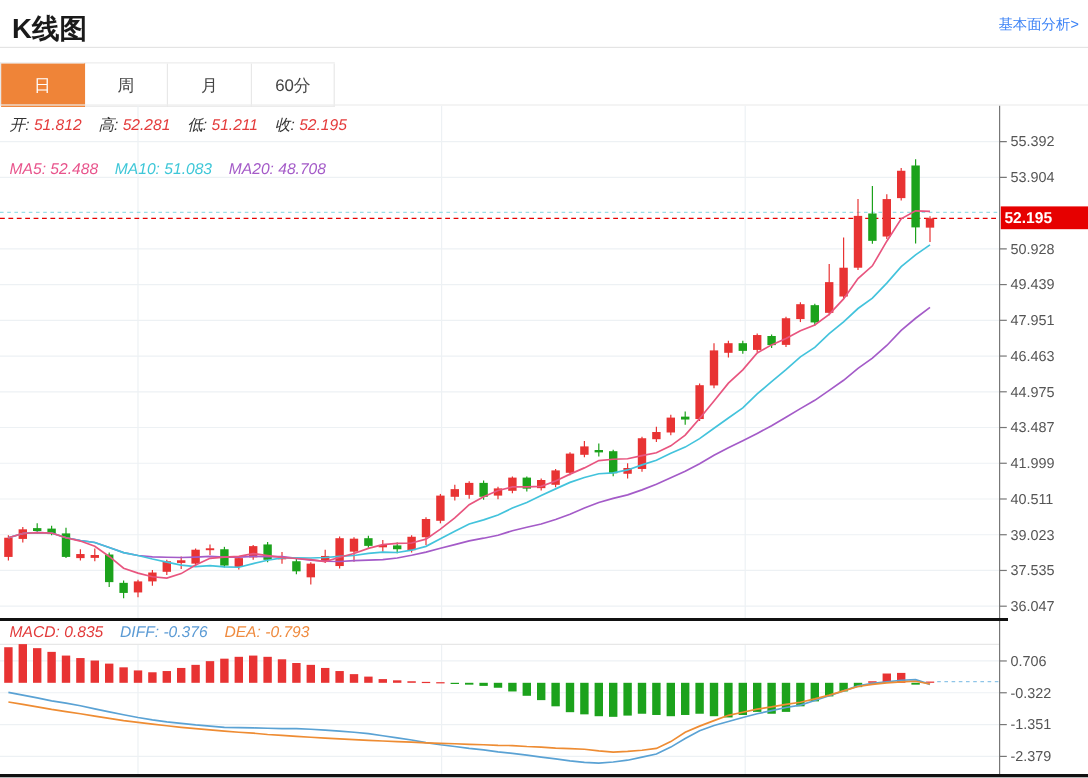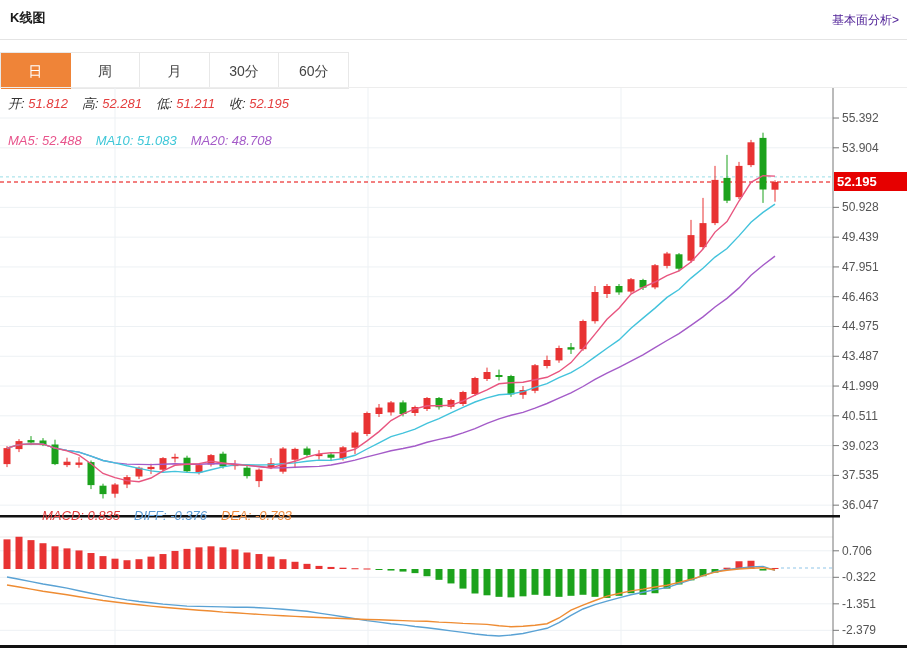--- a/index.html
+++ b/index.html
@@ -1,48 +1,47 @@
 <!DOCTYPE html>
 <html><head>
 <meta charset="utf-8">
 <style>
   html,body{margin:0;padding:0;background:#fff;}
   body{width:907px;height:648px;overflow:hidden;font-family:"Liberation Sans","DejaVu Sans",sans-serif;}
   .page{position:relative;width:907px;height:648px;background:#fff;}
   .header{position:absolute;left:0;top:0;width:907px;height:40px;border-bottom:1px solid #e4e4e4;box-sizing:border-box;}
-  .title{position:absolute;left:10px;top:9px;font-size:13px;font-weight:bold;color:#1a1a1a;text-align:center;}
-  .fund-link{position:absolute;right:8px;top:12px;font-size:12px;color:#4c1d95;cursor:pointer;}
+  .title{position:absolute;left:10px;top:9px;font-size:23px;font-weight:bold;color:#1a1a1a;text-align:center;}
+  .fund-link{position:absolute;right:8px;top:12px;font-size:12px;color:#3b82f6;cursor:pointer;}
   .tabs{position:absolute;left:0;top:52px;height:36px;display:flex;border-top:1px solid #e8e8e8;border-left:1px solid #e8e8e8;box-sizing:border-box;}
   .tab{width:69.6px;height:36px;line-height:36px;text-align:center;font-size:14px;color:#444;background:#fff;border-right:1px solid #e8e8e8;border-bottom:1px solid #e8e8e8;box-sizing:border-box;cursor:pointer;}
   .tab.active{background:#ef8438;color:#fff;border-color:#ef8438;}
   .tabrow-border{position:absolute;left:0;top:87px;width:907px;height:1px;background:#ededed;}
   .chart-wrap{position:absolute;left:0;top:88px;width:907px;height:560px;}
   .chart-wrap svg{position:absolute;left:0;top:0;}
   .legend-row{position:absolute;font-size:13px;white-space:nowrap;font-style:italic;}
   .ohlc-row{left:8px;top:7px;}
   .ma-row{left:8px;top:45px;}
-  .macd-row{left:8px;top:420px;margin-left:34px;}
+  .macd-row{left:8px;top:431px;}
   .legend-row .lbl{color:#333;}
   .legend-row .val{margin-right:14px;}
   .price-badge{position:absolute;left:834px;top:84px;width:70px;height:19px;line-height:19px;background:#e60000;color:#fff;font-size:13px;font-weight:bold;padding-left:3px;}
 </style>
 </head>
 <body>
 
 <div class="page">
   <div class="header">
     <div class="title">K线图</div>
     <div class="fund-link">基本面分析&gt;</div>
   </div>
 
   <div class="tabs" id="tabbar">
       <div class="tab active">日</div>
       <div class="tab">周</div>
       <div class="tab">月</div>
-      <div class="tab">30分</div>
       <div class="tab">60分</div>
     </div>
   <div class="tabrow-border"></div>
 
   <div class="chart-wrap">
     <svg id="chart-svg" width="907" height="560">
         <line x1="115" y1="0" x2="115" y2="427" stroke="#edf1f4" stroke-width="1"></line>
         <line x1="115" y1="449" x2="115" y2="557" stroke="#edf1f4" stroke-width="1"></line>
         <line x1="368" y1="0" x2="368" y2="427" stroke="#edf1f4" stroke-width="1"></line>
         <line x1="368" y1="449" x2="368" y2="557" stroke="#edf1f4" stroke-width="1"></line>

